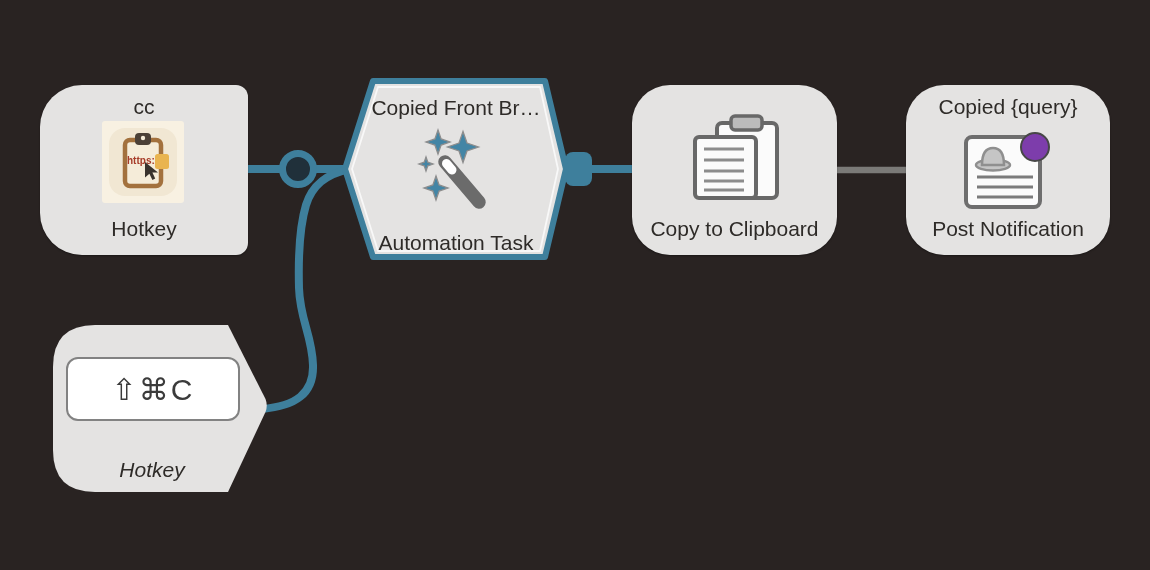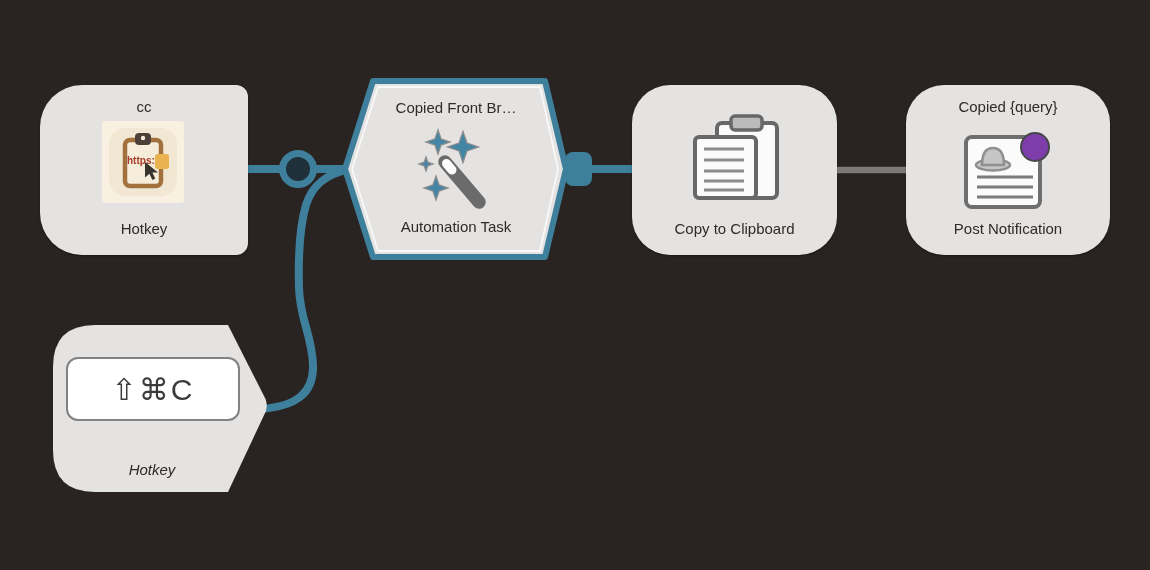--- a/index.html
+++ b/index.html
@@ -8,21 +8,21 @@
     background:#292322;
     font-family:"Liberation Sans","DejaVu Sans",sans-serif;
   }
   .wires { position:absolute; left:0; top:0; z-index:1; }
   .node {
     position:absolute; background:#e4e3e2; z-index:2;
     box-shadow:0 1px 2px rgba(0,0,0,0.35);
   }
   .node-title, .node-label, .float-text {
     position:absolute; width:100%; text-align:center;
-    color:#2e2b28; font-size:15px; line-height:18px;
+    color:#2e2b28; font-size:21px; line-height:18px;
     white-space:nowrap; z-index:3;
   }
   .node-title { top:13px; }
   .node-label { bottom:17px; }
   .float-text { width:auto; }
   .icon-wrap { position:absolute; z-index:3; }
   .keycap {
     position:absolute; left:66px; top:357px; width:174px; height:64px;
     background:#ffffff; border:2px solid #828282; border-radius:12px;
     box-sizing:border-box; z-index:3;
@@ -73,21 +73,21 @@
 
   <div class="float-text" style="left:346px; top:99px; width:220px;">Copied Front Br…</div>
   <svg class="icon-wrap" style="left:410px; top:120px;" width="100" height="100" viewBox="0 0 100 100">
     <line x1="35" y1="42" x2="69" y2="82" stroke="#6b6b6b" stroke-width="13.5" stroke-linecap="round"></line>
     <line x1="36.5" y1="43.5" x2="42" y2="50" stroke="#ffffff" stroke-width="9" stroke-linecap="round"></line>
     <polygon points="28,10 31.1,18.9 40,22 31.1,25.1 28,34 24.9,25.1 16,22 24.9,18.9" fill="#4385a5" stroke="#8d8d8d" stroke-width="1.3"></polygon>
     <polygon points="53,11.5 57,23 68.5,27 57,31 53,42.5 49,31 37.5,27 49,23" fill="#4385a5" stroke="#8d8d8d" stroke-width="1.3"></polygon>
     <polygon points="16,37 17.8,42.2 23,44 17.8,45.8 16,51 14.2,45.8 9,44 14.2,42.2" fill="#4385a5" stroke="#8d8d8d" stroke-width="1.3"></polygon>
     <polygon points="26,56 29.1,64.9 38,68 29.1,71.1 26,80 22.9,71.1 14,68 22.9,64.9" fill="#4385a5" stroke="#8d8d8d" stroke-width="1.3"></polygon>
   </svg>
-  <div class="float-text" style="left:346px; top:218px; width:220px;">Automation Task</div>
+  <div class="float-text" style="left:346px; top:234px; width:220px;">Automation Task</div>
 
   <div class="node" style="left:632px; top:85px; width:205px; height:170px; border-radius:38px;">
     <svg class="icon-wrap" style="left:53px; top:20px;" width="100" height="100" viewBox="0 0 100 100">
       <rect x="32" y="18" width="60" height="75" rx="5" fill="#fbfbfb" stroke="#686868" stroke-width="4"></rect>
       <rect x="46" y="11" width="31" height="14" rx="4" fill="#bbbbbb" stroke="#686868" stroke-width="3.5"></rect>
       <rect x="10" y="32" width="61" height="61" rx="4" fill="#fbfbfb" stroke="#686868" stroke-width="4"></rect>
       <g stroke="#8c8c8c" stroke-width="3">
         <line x1="19" y1="44" x2="59" y2="44"></line>
         <line x1="19" y1="55" x2="59" y2="55"></line>
         <line x1="19" y1="66" x2="59" y2="66"></line>

